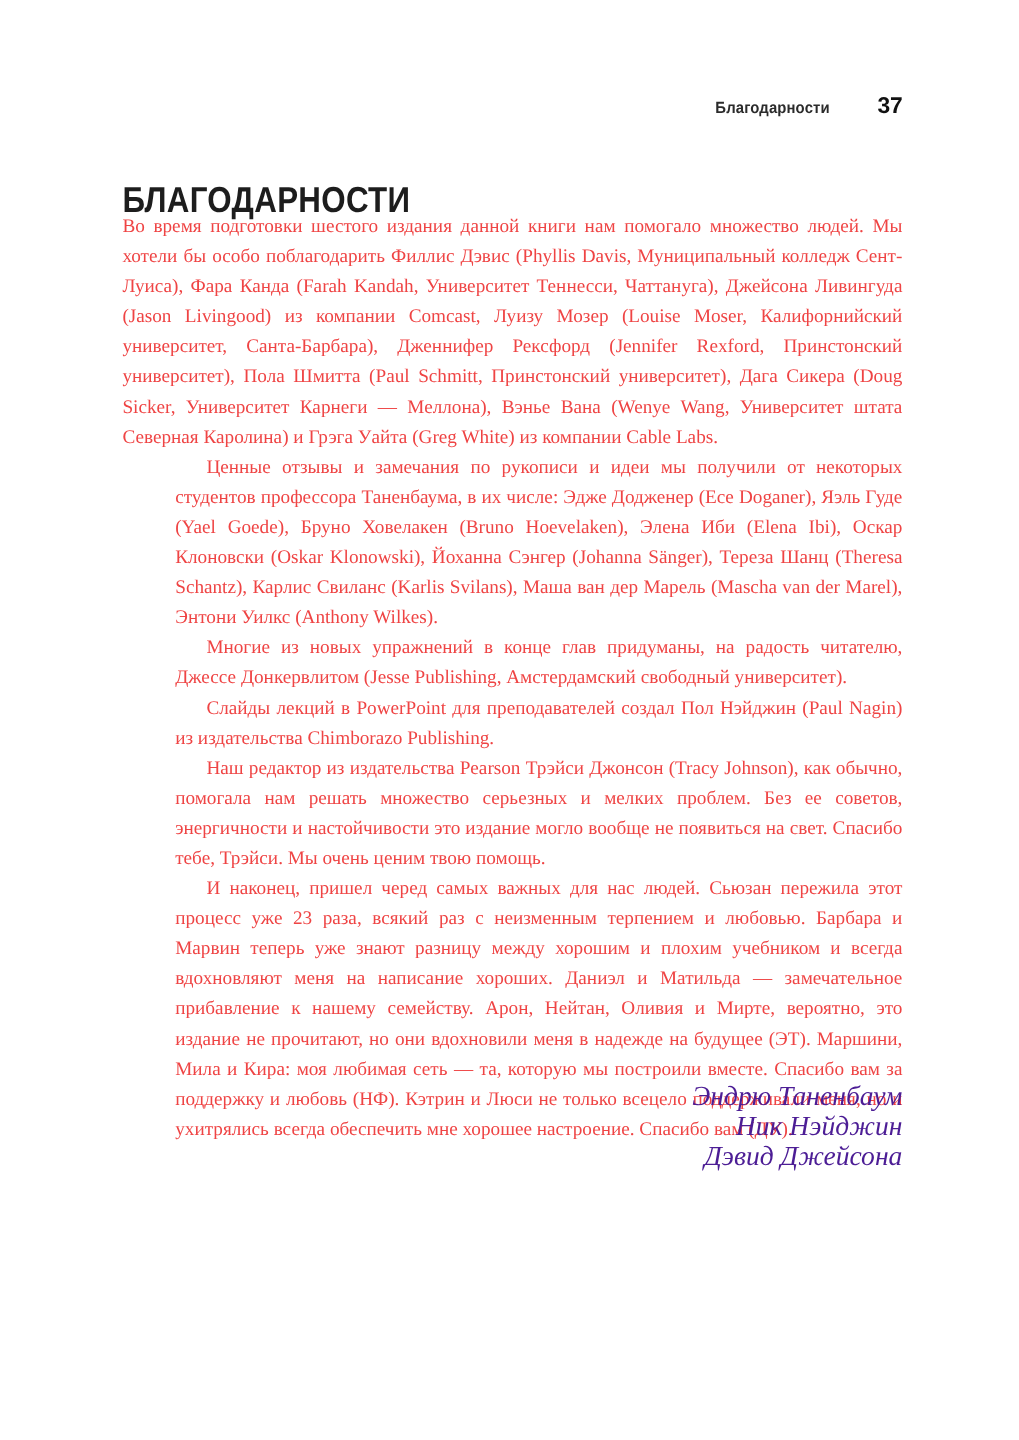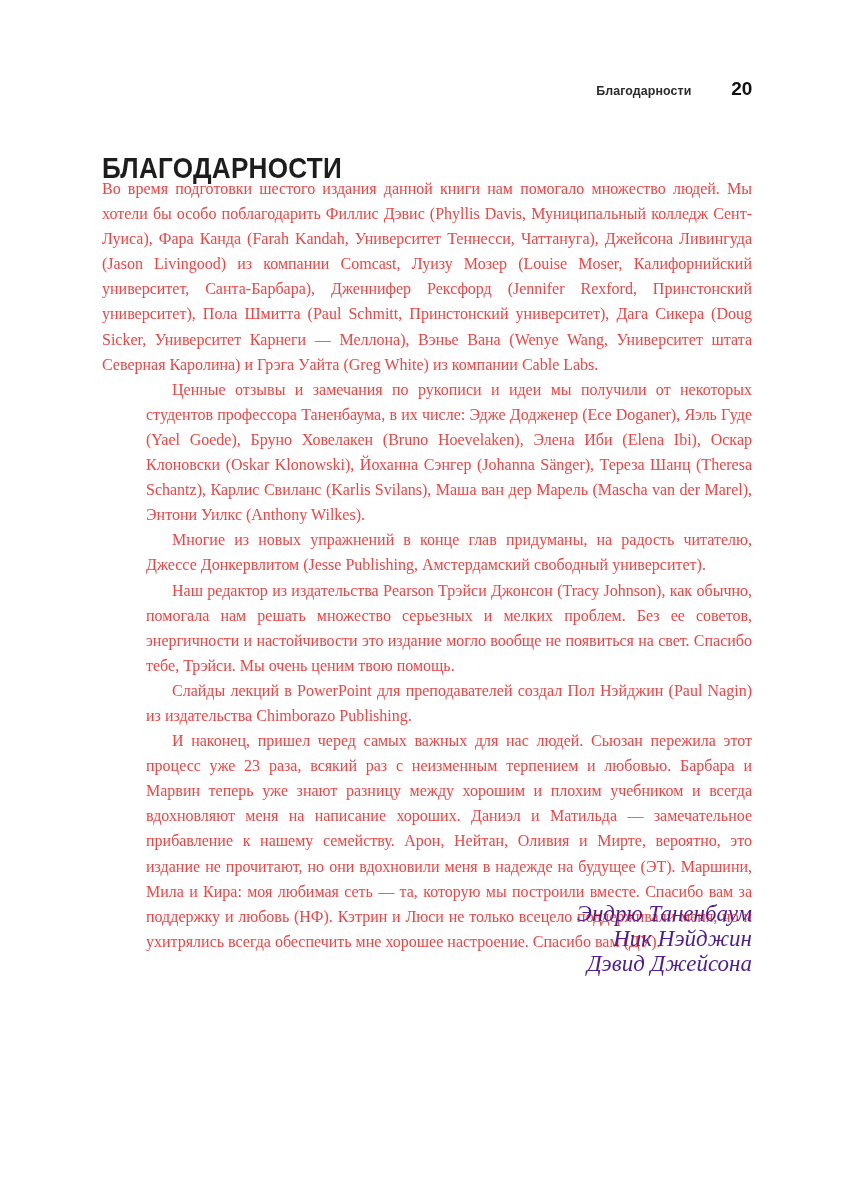--- a/index.html
+++ b/index.html
@@ -111,31 +111,31 @@
     white-space: nowrap;
   }
 </style>
 </head>
 <body>
 
 <div class="page">
 
   <div class="running-head">
     <span class="rh-title">Благодарности</span>
-    <span class="rh-page">20</span>
+    <span class="rh-page">37</span>
   </div>
 
   <h1 class="chapter-title">БЛАГОДАРНОСТИ</h1>
 
   <div class="body-copy">
     <p class="first">Во время подготовки шестого издания данной книги нам помогало множество людей. Мы хотели бы особо поблагодарить Филлис Дэвис (Phyllis Davis, Муниципальный колледж Сент-Луиса), Фара Канда (Farah Kandah, Университет Теннесси, Чаттануга), Джейсона Ливингуда (Jason Livingood) из компании Comcast, Луизу Мозер (Louise Moser, Калифорнийский университет, Санта-Барбара), Дженнифер Рексфорд (Jennifer Rexford, Принстонский университет), Пола Шмитта (Paul Schmitt, Принстонский университет), Дага Сикера (Doug Sicker, Университет Карнеги — Меллона), Вэнье Вана (Wenye Wang, Университет штата Северная Каролина) и Грэга Уайта (Greg White) из компании Cable Labs.</p>
     <p class="indent">Ценные отзывы и замечания по рукописи и идеи мы получили от некоторых студентов профессора Таненбаума, в их числе: Эдже Додженер (Ece Doganer), Яэль Гуде (Yael Goede), Бруно Ховелакен (Bruno Hoevelaken), Элена Иби (Elena Ibi), Оскар Клоновски (Oskar Klonowski), Йоханна Сэнгер (Johanna Sänger), Тереза Шанц (Theresa Schantz), Карлис Свиланс (Karlis Svilans), Маша ван дер Марель (Mascha van der Marel), Энтони Уилкс (Anthony Wilkes).</p>
     <p class="indent">Многие из новых упражнений в конце глав придуманы, на радость читателю, Джессе Донкервлитом (Jesse Publishing, Амстердамский свободный университет).</p>
+    <p class="indent">Слайды лекций в PowerPoint для преподавателей создал Пол Нэйджин (Paul Nagin) из издательства Chimborazo Publishing.</p>
     <p class="indent">Наш редактор из издательства Pearson Трэйси Джонсон (Tracy Johnson), как обычно, помогала нам решать множество серьезных и мелких проблем. Без ее советов, энергичности и настойчивости это издание могло вообще не появиться на свет. Спасибо тебе, Трэйси. Мы очень ценим твою помощь.</p>
-    <p class="indent">Слайды лекций в PowerPoint для преподавателей создал Пол Нэйджин (Paul Nagin) из издательства Chimborazo Publishing.</p>
     <p class="indent">И наконец, пришел черед самых важных для нас людей. Сьюзан пережила этот процесс уже 23 раза, всякий раз с неизменным терпением и любовью. Барбара и Марвин теперь уже знают разницу между хорошим и плохим учебником и всегда вдохновляют меня на написание хороших. Даниэл и Матильда — замечательное прибавление к нашему семейству. Арон, Нейтан, Оливия и Мирте, вероятно, это издание не прочитают, но они вдохновили меня в надежде на будущее (ЭТ). Маршини, Мила и Кира: моя любимая сеть — та, которую мы построили вместе. Спасибо вам за поддержку и любовь (НФ). Кэтрин и Люси не только всецело поддерживали меня, но и ухитрялись всегда обеспечить мне хорошее настроение. Спасибо вам (ДУ).</p>
   </div>
 
   <div class="signature">
     <div>Эндрю Таненбаум</div>
     <div>Ник Нэйджин</div>
     <div>Дэвид Джейсона</div>
   </div>
 
 </div>

